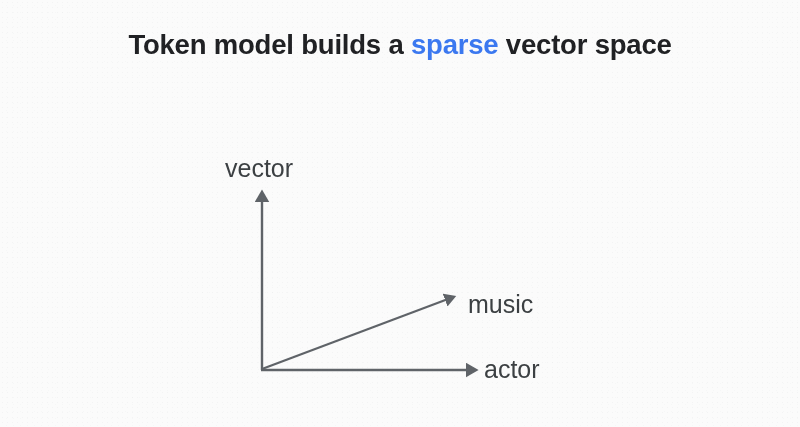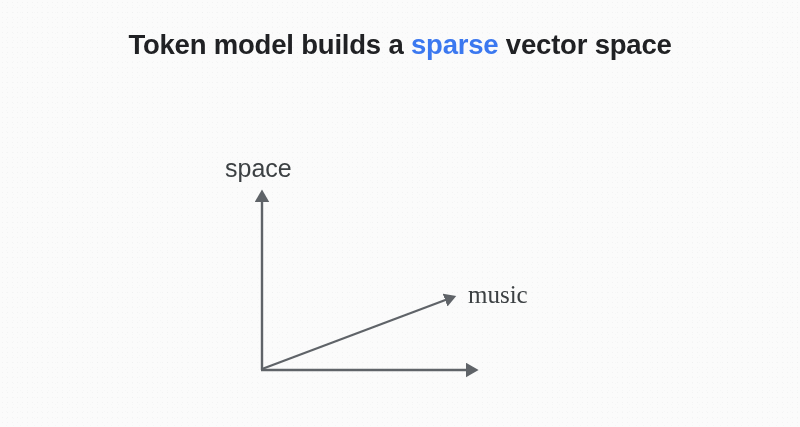--- a/index.html
+++ b/index.html
@@ -74,22 +74,21 @@
     font-weight: 400;
     color: #3c4043;
     white-space: nowrap;
   }
   #label-movie {
     left: 225px;
     top: 154px;
   }
   #label-music {
     left: 468px;
-    top: 281px;
-    font-family: Liberation Serif, serif;
+    top: 290px;
   }
   #label-actor {
     left: 484px;
     top: 355px;
   }
 </style>
 </head>
 <body>
 
 <div id="slide">
@@ -113,19 +112,20 @@
         </marker>
       </defs>
 
       <line x1="262" y1="370" x2="262" y2="199" stroke="#5f6368" stroke-width="2.4" stroke-linecap="butt" marker-end="url(#arrowhead-v)"></line>
 
       <line x1="261" y1="370" x2="469" y2="370" stroke="#5f6368" stroke-width="2.4" stroke-linecap="butt" marker-end="url(#arrowhead-h)"></line>
 
       <line x1="262" y1="369" x2="448" y2="299" stroke="#5f6368" stroke-width="2.2" stroke-linecap="butt" marker-end="url(#arrowhead-d)"></line>
     </svg>
 
-    <div class="axis-label" id="label-movie">space</div>
+    <div class="axis-label" id="label-movie">vector</div>
     <div class="axis-label" id="label-music">music</div>
+    <div class="axis-label" id="label-actor">actor</div>
   </div>
 
 </div>
 
 <div id="noise-layer"></div>
 
 </body></html>

